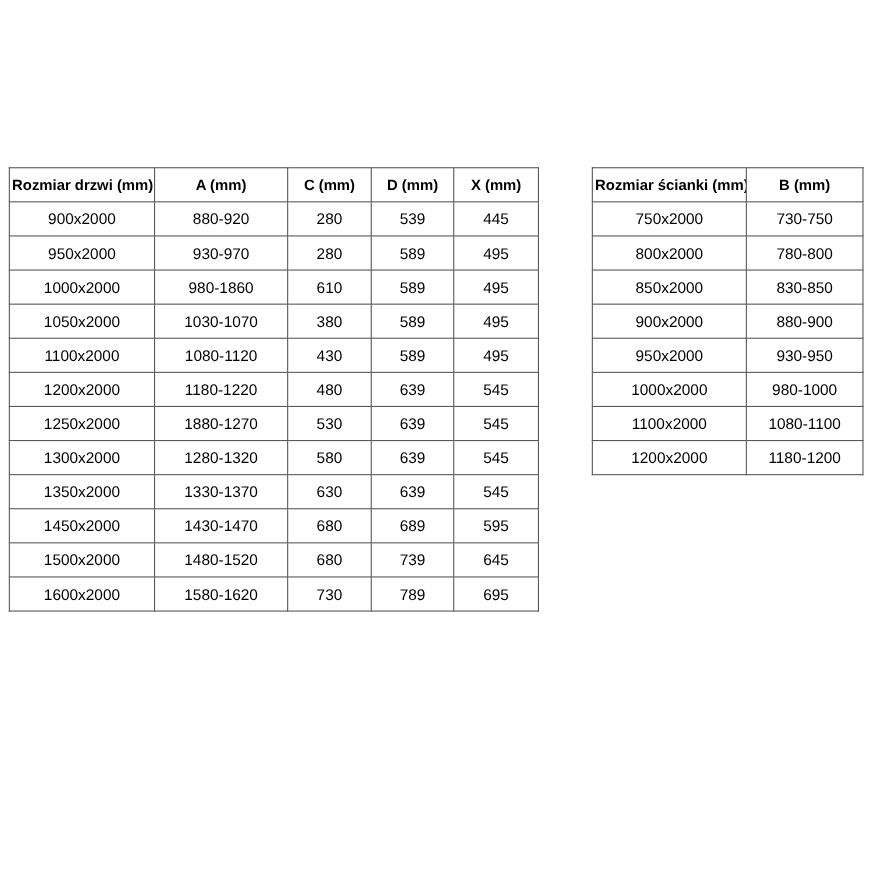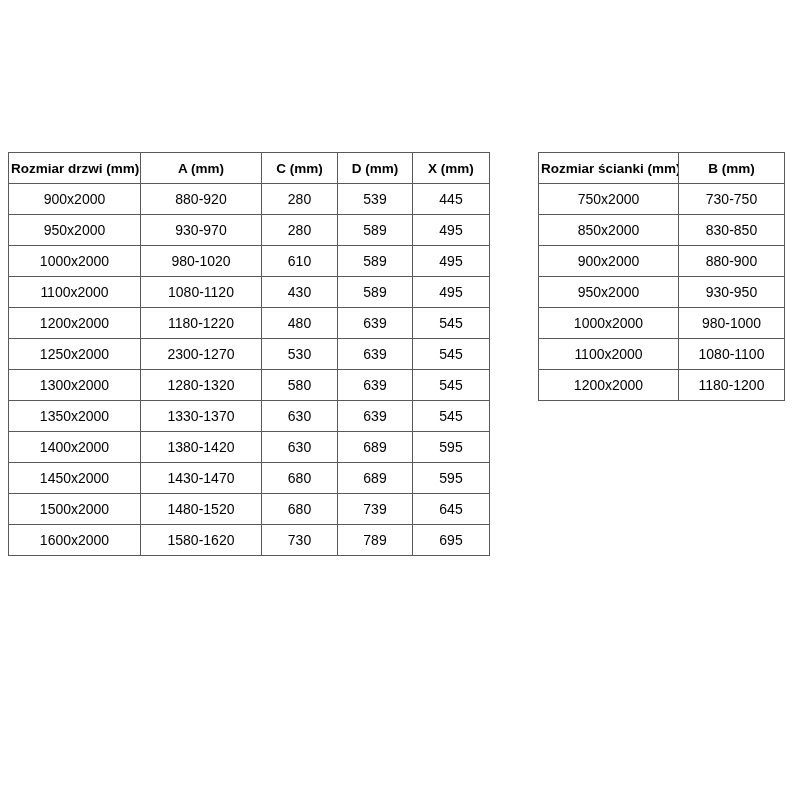--- a/index.html
+++ b/index.html
@@ -88,66 +88,66 @@
         </tr>
         <tr>
           <td>950x2000</td>
           <td>930-970</td>
           <td>280</td>
           <td>589</td>
           <td>495</td>
         </tr>
         <tr>
           <td>1000x2000</td>
-          <td>980-1020</td>
+          <td>980-1860</td>
           <td>610</td>
+          <td>589</td>
+          <td>495</td>
+        </tr>
+        <tr>
+          <td>1050x2000</td>
+          <td>1030-1070</td>
+          <td>380</td>
           <td>589</td>
           <td>495</td>
         </tr>
         <tr>
           <td>1100x2000</td>
           <td>1080-1120</td>
           <td>430</td>
           <td>589</td>
           <td>495</td>
         </tr>
         <tr>
           <td>1200x2000</td>
           <td>1180-1220</td>
           <td>480</td>
           <td>639</td>
           <td>545</td>
         </tr>
         <tr>
           <td>1250x2000</td>
-          <td>2300-1270</td>
+          <td>1880-1270</td>
           <td>530</td>
           <td>639</td>
           <td>545</td>
         </tr>
         <tr>
           <td>1300x2000</td>
           <td>1280-1320</td>
           <td>580</td>
           <td>639</td>
           <td>545</td>
         </tr>
         <tr>
           <td>1350x2000</td>
           <td>1330-1370</td>
           <td>630</td>
           <td>639</td>
           <td>545</td>
-        </tr>
-        <tr>
-          <td>1400x2000</td>
-          <td>1380-1420</td>
-          <td>630</td>
-          <td>689</td>
-          <td>595</td>
         </tr>
         <tr>
           <td>1450x2000</td>
           <td>1430-1470</td>
           <td>680</td>
           <td>689</td>
           <td>595</td>
         </tr>
         <tr>
           <td>1500x2000</td>
@@ -176,20 +176,24 @@
           <th>Rozmiar ścianki (mm)</th>
           <th>B (mm)</th>
         </tr>
       </thead>
       <tbody>
         <tr>
           <td>750x2000</td>
           <td>730-750</td>
         </tr>
         <tr>
+          <td>800x2000</td>
+          <td>780-800</td>
+        </tr>
+        <tr>
           <td>850x2000</td>
           <td>830-850</td>
         </tr>
         <tr>
           <td>900x2000</td>
           <td>880-900</td>
         </tr>
         <tr>
           <td>950x2000</td>
           <td>930-950</td>

